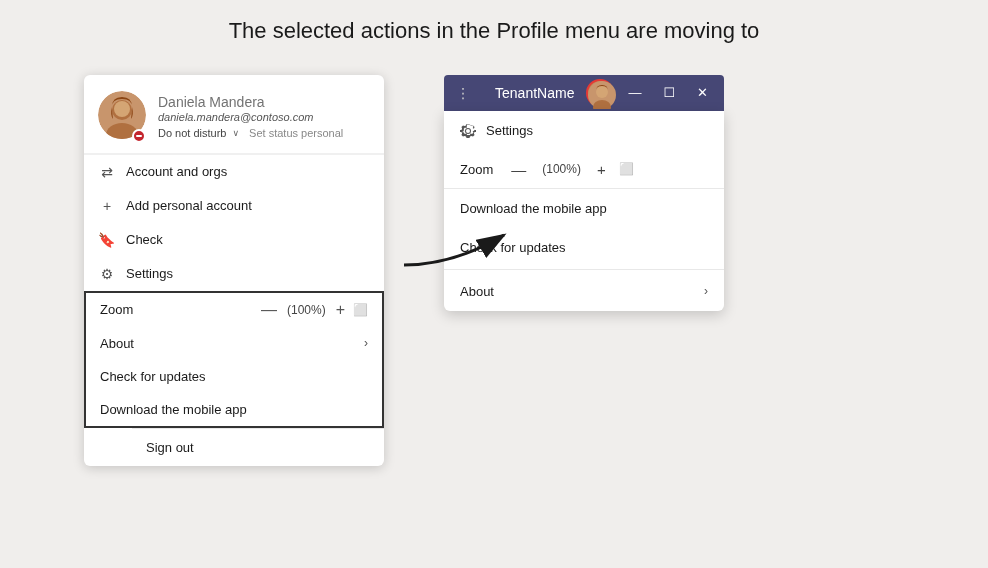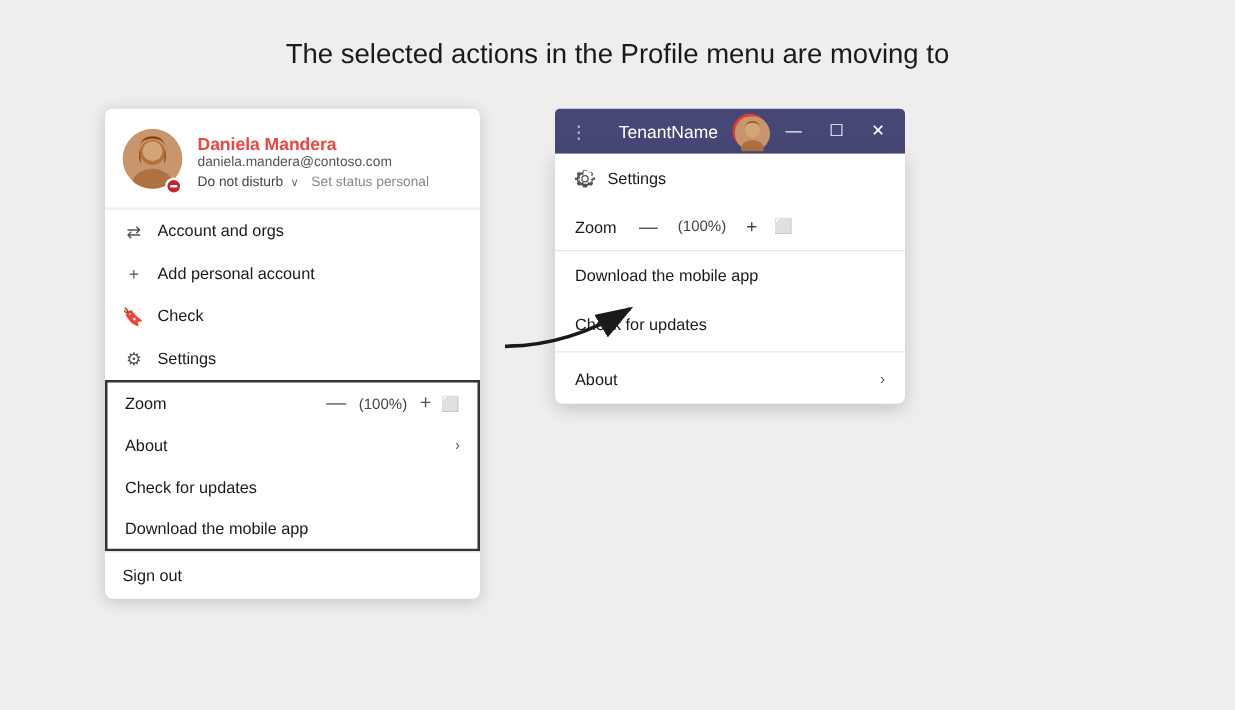--- a/index.html
+++ b/index.html
@@ -11,21 +11,21 @@
       overflow: hidden;
       position: relative;
     }
 
     .page-container {
       width: 988px;
       height: 568px;
       display: flex;
       flex-direction: column;
       align-items: center;
-      padding-top: 28px;
+      padding-top: 16px;
     }
 
     .headline {
       font-size: 22px;
       font-weight: 400;
       color: #1a1a1a;
       text-align: center;
       line-height: 1.4;
       margin-bottom: 28px;
     }
@@ -87,28 +87,29 @@
       background: #fff;
       border-radius: 1px;
     }
 
     .profile-info {
       flex: 1;
     }
 
     .profile-name {
       font-size: 14px;
-      font-weight: 700;
-      color: #ef4444;
+      font-weight: 400;
+      color: #737373;
     }
 
     .profile-email {
       font-size: 11px;
       color: #555;
       margin-top: 1px;
+      font-style: italic;
     }
 
     .profile-status {
       display: flex;
       align-items: center;
       gap: 6px;
       margin-top: 4px;
       font-size: 11px;
       color: #444;
     }
@@ -192,20 +193,21 @@
     }
 
     .sign-out-item {
       display: flex;
       align-items: center;
       padding: 11px 14px;
       font-size: 13px;
       color: #1a1a1a;
       cursor: pointer;
       border-top: 1px solid #e8e8e8;
+      margin-left: 48px;
     }
 
     
     .right-panel {
       display: flex;
       flex-direction: column;
     }
 
     .title-bar {
       background: #464775;

